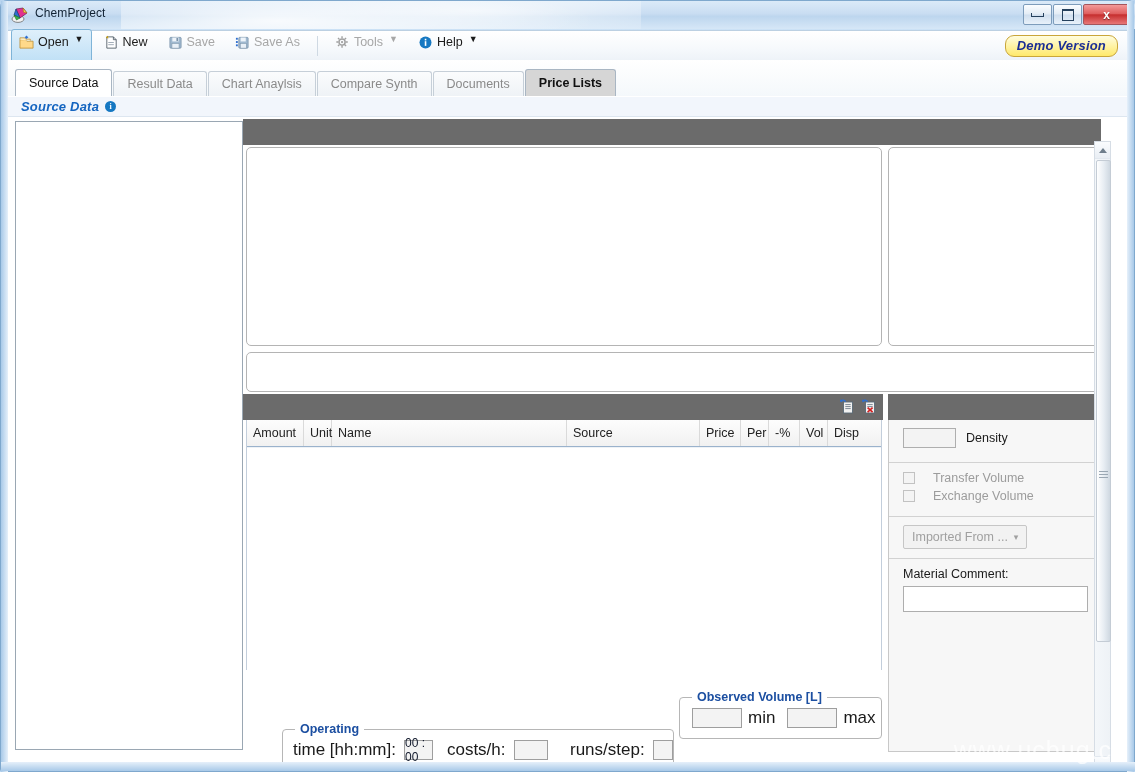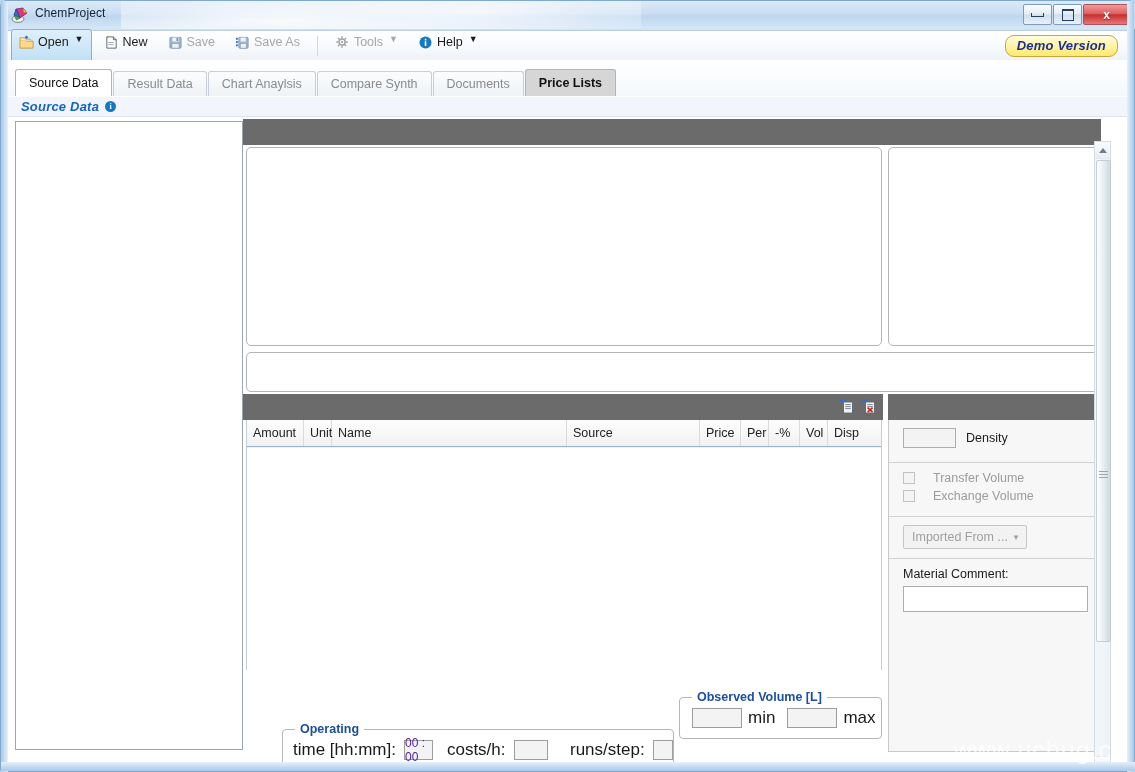--- a/index.html
+++ b/index.html
@@ -185,21 +185,21 @@
   
   .gbox{position:absolute;border:1px solid #b6b6b6;border-radius:4px;
     box-sizing:border-box;}
   .gbox-title{position:absolute;top:-8px;left:12px;background:#fff;padding:0 5px;
     color:#1c4fa1;font-weight:bold;font-size:12.5px;white-space:nowrap;}
   .gb-op{left:39px;top:610px;width:392px;height:42px;}
   .gb-ov{left:436px;top:578px;width:203px;height:42px;}
   .gb-inner{display:flex;align-items:center;height:100%;padding-left:10px;gap:8px;}
   .lbl{font-size:17px;color:#1a1a1a;white-space:nowrap;}
   .inp{height:20px;background:#f3f3f3;border:1px solid #9e9e9e;box-sizing:border-box;
-    font-size:12px;color:#4c1d95;display:flex;align-items:center;
+    font-size:12px;color:#0f172a;display:flex;align-items:center;
     justify-content:center;}
 
   
   .vscroll{position:absolute;right:2px;top:22px;width:17px;height:633px;
     background:linear-gradient(90deg,#f4f7fa,#eef2f6);border:1px solid #d6dde5;
     box-sizing:border-box;}
   .sb-arrow{width:15px;height:16px;display:flex;align-items:center;
     justify-content:center;background:linear-gradient(180deg,#fafcfe,#e9eef4);
     border-bottom:1px solid #e2e8ef;cursor:default;}
   .sb-arrow.bottom{position:absolute;bottom:0;left:0;border-top:1px solid #e2e8ef;

